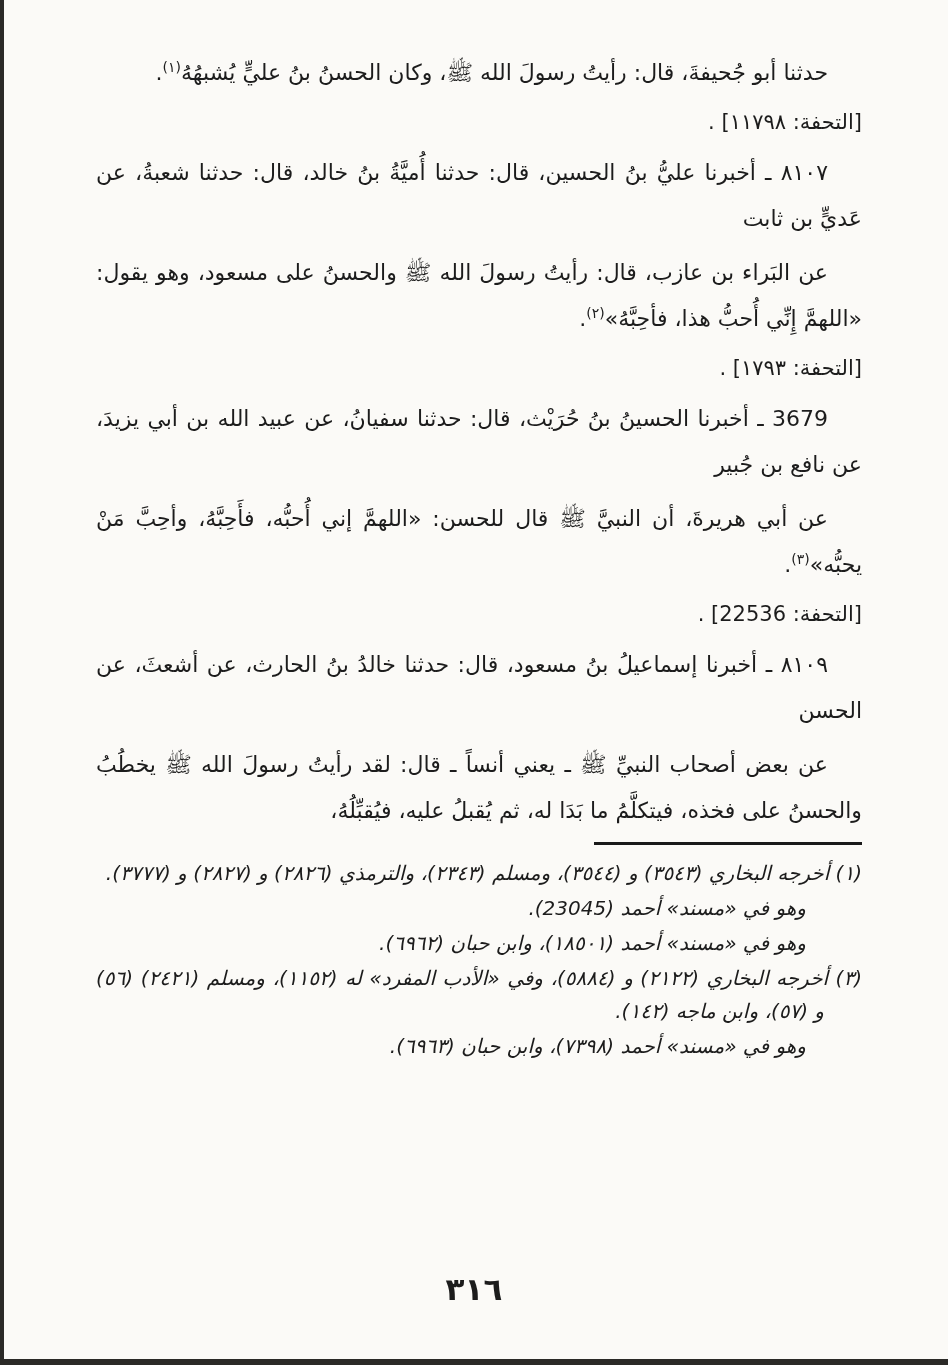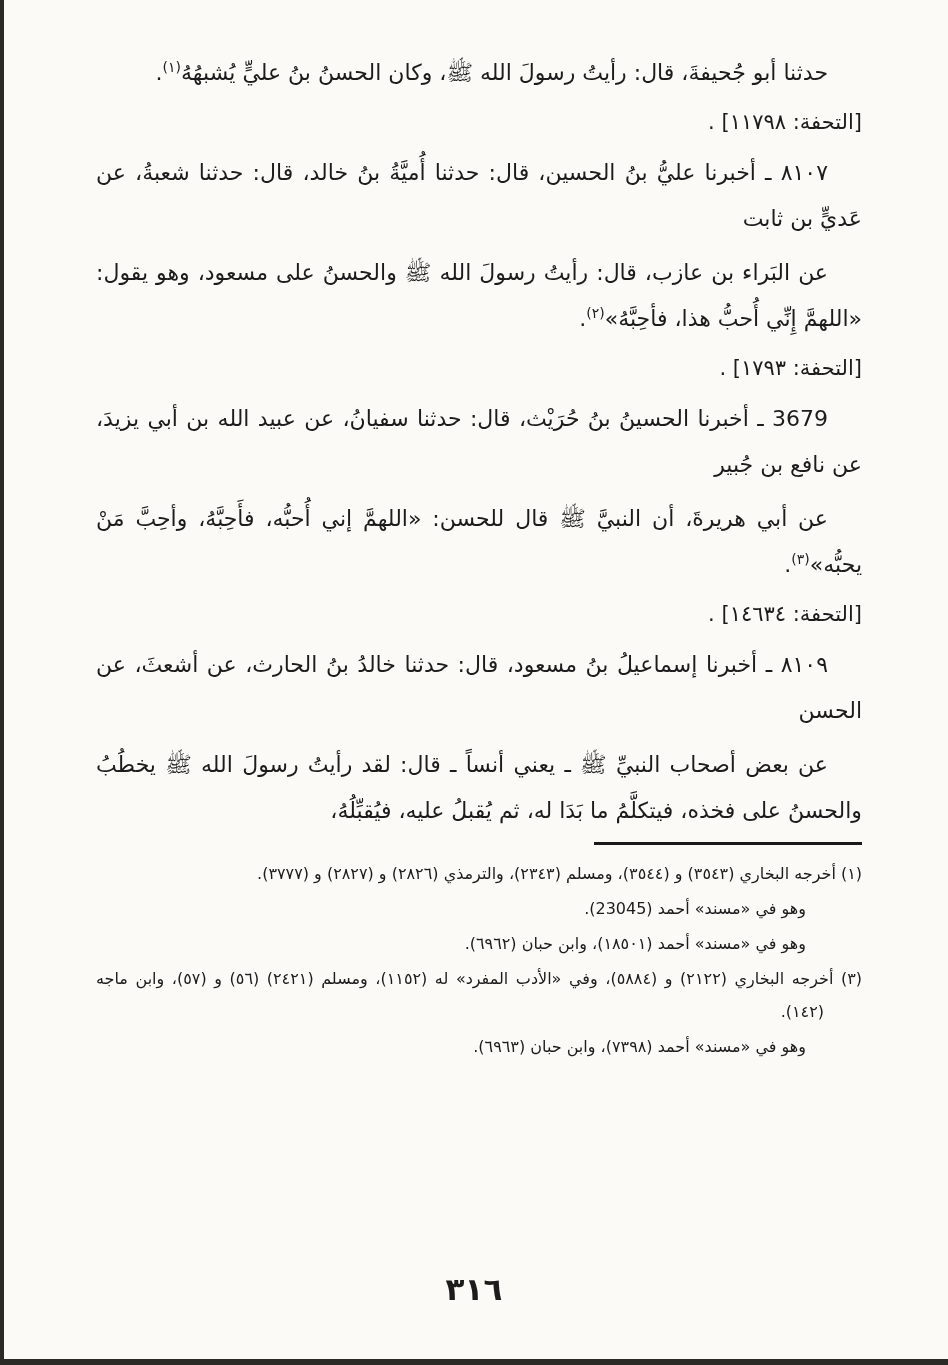--- a/index.html
+++ b/index.html
@@ -54,21 +54,22 @@
     text-indent: 0;
     margin: 12px 0 14px 0;
   }
   .fn-rule {
     width: 268px;
     height: 0;
     border-top: 3px solid #191919;
     margin: 8px 0 12px 0; 
   }
   .footnotes {
-    font-size: 16px;
+    font-size: 20px;
+    font-style: italic;
   }
   .fn {
     line-height: 33px;
     text-align: justify;
     padding-right: 38px;
     text-indent: -38px;
     margin: 0 0 2px 0;
   }
   .fn-cont {
     line-height: 33px;
@@ -98,21 +99,21 @@
     <div class="para">٨١٠٧ ـ أخبرنا عليُّ بنُ الحسين، قال: حدثنا أُميَّةُ بنُ خالد، قال: حدثنا شعبةُ، عن عَديٍّ بن ثابت</div>
 
     <div class="para"><span>عن البَراء بن عازب، قال: رأيتُ رسولَ الله ﷺ والحسنُ على مسعود، وهو يقول: «اللهمَّ إِنِّي أُحبُّ هذا، فأحِبَّهُ»</span><sup class="fnref">(٢)</sup><span>.</span></div>
 
     <div class="ref">[التحفة: ١٧٩٣] .</div>
 
     <div class="para">3679 ـ أخبرنا الحسينُ بنُ حُرَيْث، قال: حدثنا سفيانُ، عن عبيد الله بن أبي يزيدَ، عن نافع بن جُبير</div>
 
     <div class="para"><span>عن أبي هريرةَ، أن النبيَّ ﷺ قال للحسن: «اللهمَّ إني أُحبُّه، فأَحِبَّهُ، وأحِبَّ مَنْ يحبُّه»</span><sup class="fnref">(٣)</sup><span>.</span></div>
 
-    <div class="ref">[التحفة: ١٤٦٣٤] .</div>
+    <div class="ref">[التحفة: 22536] .</div>
 
     <div class="para">٨١٠٩ ـ أخبرنا إسماعيلُ بنُ مسعود، قال: حدثنا خالدُ بنُ الحارث، عن أشعثَ، عن الحسن</div>
 
     <div class="para">عن بعض أصحاب النبيِّ ﷺ ـ يعني أنساً ـ قال: لقد رأيتُ رسولَ الله ﷺ يخطُبُ والحسنُ على فخذه، فيتكلَّمُ ما بَدَا له، ثم يُقبلُ عليه، فيُقبِّلُهُ،</div>
 
     <div class="fn-rule"></div>
 
     <div class="footnotes">
       <div class="fn">(١) أخرجه البخاري (٣٥٤٣) و (٣٥٤٤)، ومسلم (٢٣٤٣)، والترمذي (٢٨٢٦) و (٢٨٢٧) و (٣٧٧٧).</div>
       <div class="fn-cont">وهو في «مسند» أحمد (23045).</div>

